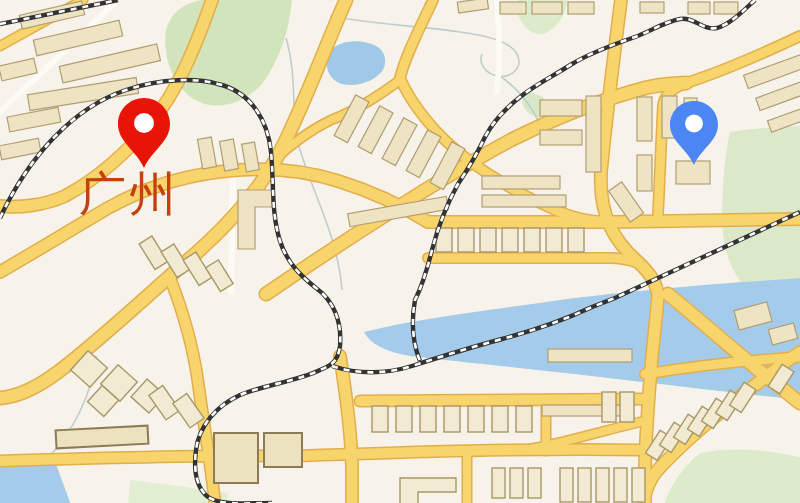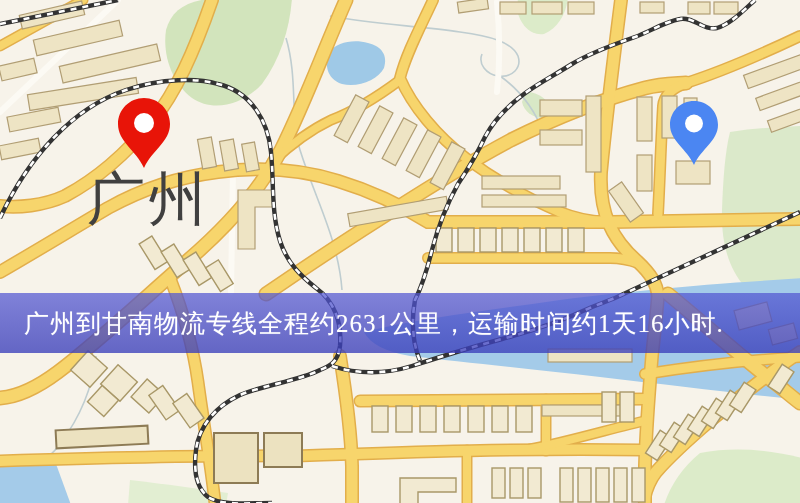--- a/index.html
+++ b/index.html
@@ -1,21 +1,21 @@
 <!DOCTYPE html>
 <html><head>
 <meta charset="utf-8">
 <style>
   html,body{margin:0;padding:0;background:#ddd;}
   .stage{position:relative;width:800px;height:503px;overflow:hidden;background:#f7f3ea;
          font-family:"Liberation Sans",sans-serif;}
   .stage svg.map{position:absolute;left:0;top:0;}
   .pin{position:absolute;}
   .pin-label{position:absolute;line-height:1;white-space:nowrap;user-select:none;}
-  .pin-label.origin{left:87px;top:171px;font-size:58px;letter-spacing:3px;color:#404040;
+  .pin-label.origin{left:79px;top:171px;font-size:47px;letter-spacing:3px;color:#c2410c;
       font-family:"Liberation Serif",serif;font-weight:500;}
   .pin-label.dest{left:644px;top:177px;font-size:45px;letter-spacing:2px;color:#2336e0;
       font-family:"Liberation Sans",sans-serif;font-weight:600;}
   .banner{position:absolute;left:0;top:293px;width:800px;height:60px;
       background:linear-gradient(rgba(82,86,210,.72),rgba(58,62,186,.78));
       display:flex;align-items:center;}
   .banner .txt{color:#ffffff;font-size:25px;letter-spacing:1px;padding-left:24px;
       font-family:"Liberation Serif",serif;text-shadow:0 0 1px rgba(255,255,255,.4);}
   .bld{fill:#eee4c4;stroke:#b19e74;stroke-width:1.2;}
   .bld2{fill:#f2ead2;stroke:#a99868;stroke-width:1.4;}
@@ -243,16 +243,13 @@
 
   <div class="pin" style="left:662px;top:99px;width:64px;height:68px">
     <svg width="64" height="68" viewBox="0 0 64 68">
       <path fill="#4b86f2" d="M32,66 C24.6,49.4 8,42 8,25.7 C8,12.4 18.7,2 32,2 C45.3,2 56,12.4 56,25.7 C56,42 39.4,49.4 32,66 Z"></path>
       <circle cx="32" cy="24.5" r="9" fill="#ffffff"></circle>
     </svg>
   </div>
 
   <div class="pin-label origin">广州</div>
 
-  <div class="banner">
-    <span class="txt">广州到甘南物流专线全程约2631公里，运输时间约1天16小时.</span>
-  </div>
 </div>
 
 </body></html>

